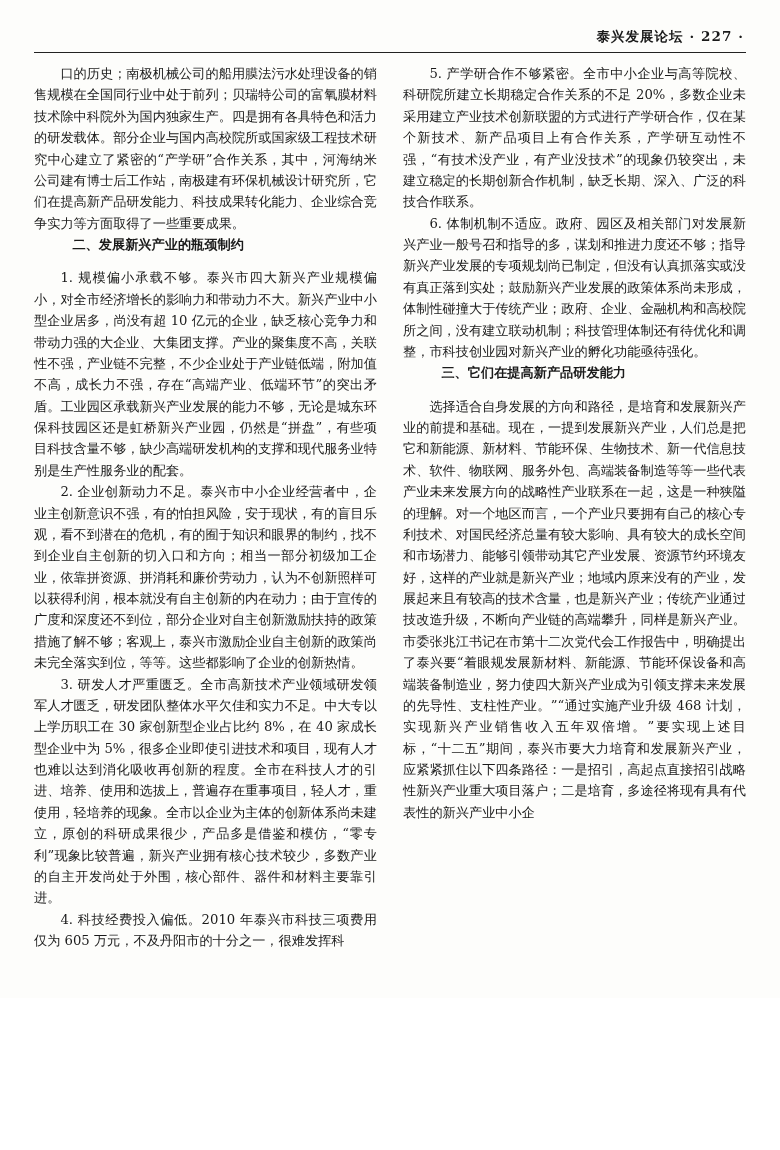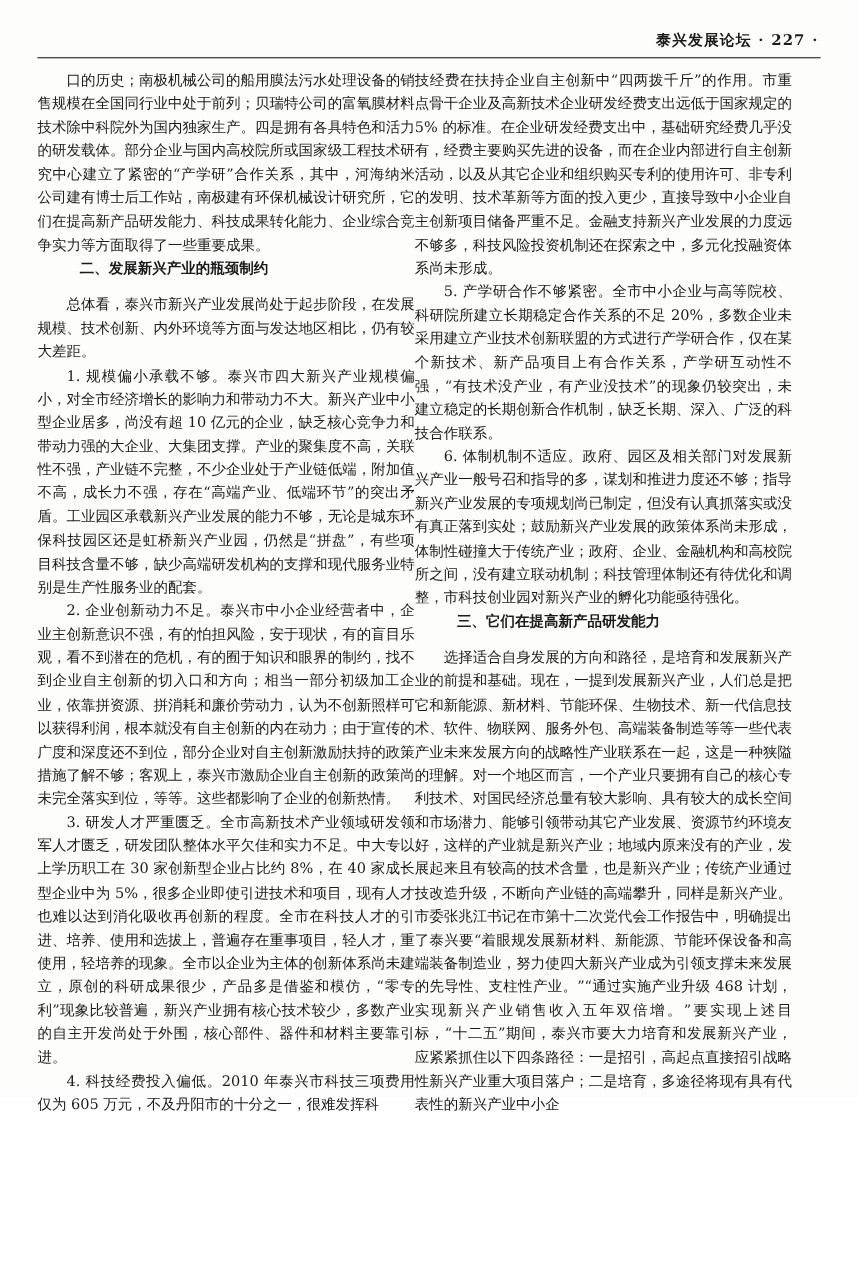--- a/index.html
+++ b/index.html
@@ -41,20 +41,21 @@
   .header .tail {
     margin-left: 6px;
   }
   .rule {
     border: none;
     border-top: 1.1px solid #222;
     margin: 0 0 10px 0;
   }
   .columns {
     display: flex;
+    gap: 26px;
     height: 1038px;
   }
   .col {
     width: 343px;
     font-size: 13.2px;
     line-height: 1.62;
     text-align: justify;
     text-justify: inter-ideograph;
   }
   p {
@@ -86,28 +87,26 @@
     <span class="pageno">227</span>
     <span class="tail">·</span>
   </div>
 
   <hr class="rule">
 
   <div class="columns">
     <div class="col" id="col-left">
         <p>口的历史；南极机械公司的船用膜法污水处理设备的销售规模在全国同行业中处于前列；贝瑞特公司的富氧膜材料技术除中科院外为国内独家生产。四是拥有各具特色和活力的研发载体。部分企业与国内高校院所或国家级工程技术研究中心建立了紧密的“产学研”合作关系，其中，河海纳米公司建有博士后工作站，南极建有环保机械设计研究所，它们在提高新产品研发能力、科技成果转化能力、企业综合竞争实力等方面取得了一些重要成果。</p>
         <h2 class="section">二、发展新兴产业的瓶颈制约</h2>
-        <p>总体看，泰兴市新兴产业发展尚处于起步阶段，在发展规模、技术创新、内外环境等方面与发达地区相比，仍有较大差距。</p>
         <p>1. 规模偏小承载不够。泰兴市四大新兴产业规模偏小，对全市经济增长的影响力和带动力不大。新兴产业中小型企业居多，尚没有超 10 亿元的企业，缺乏核心竞争力和带动力强的大企业、大集团支撑。产业的聚集度不高，关联性不强，产业链不完整，不少企业处于产业链低端，附加值不高，成长力不强，存在“高端产业、低端环节”的突出矛盾。工业园区承载新兴产业发展的能力不够，无论是城东环保科技园区还是虹桥新兴产业园，仍然是“拼盘”，有些项目科技含量不够，缺少高端研发机构的支撑和现代服务业特别是生产性服务业的配套。</p>
         <p>2. 企业创新动力不足。泰兴市中小企业经营者中，企业主创新意识不强，有的怕担风险，安于现状，有的盲目乐观，看不到潜在的危机，有的囿于知识和眼界的制约，找不到企业自主创新的切入口和方向；相当一部分初级加工企业，依靠拼资源、拼消耗和廉价劳动力，认为不创新照样可以获得利润，根本就没有自主创新的内在动力；由于宣传的广度和深度还不到位，部分企业对自主创新激励扶持的政策措施了解不够；客观上，泰兴市激励企业自主创新的政策尚未完全落实到位，等等。这些都影响了企业的创新热情。</p>
         <p>3. 研发人才严重匮乏。全市高新技术产业领域研发领军人才匮乏，研发团队整体水平欠佳和实力不足。中大专以上学历职工在 30 家创新型企业占比约 8%，在 40 家成长型企业中为 5%，很多企业即使引进技术和项目，现有人才也难以达到消化吸收再创新的程度。全市在科技人才的引进、培养、使用和选拔上，普遍存在重事项目，轻人才，重使用，轻培养的现象。全市以企业为主体的创新体系尚未建立，原创的科研成果很少，产品多是借鉴和模仿，“零专利”现象比较普遍，新兴产业拥有核心技术较少，多数产业的自主开发尚处于外围，核心部件、器件和材料主要靠引进。</p>
         <p>4. 科技经费投入偏低。2010 年泰兴市科技三项费用仅为 605 万元，不及丹阳市的十分之一，很难发挥科</p>
       </div>
     <div class="col" id="col-right">
-        <p class="noindent">技经费在扶持企业自主创新中“四两拨千斤”的作用。市重点骨干企业及高新技术企业研发经费支出远低于国家规定的 5% 的标准。在企业研发经费支出中，基础研究经费几乎没有，经费主要购买先进的设备，而在企业内部进行自主创新活动，以及从其它企业和组织购买专利的使用许可、非专利的发明、技术革新等方面的投入更少，直接导致中小企业自主创新项目储备严重不足。金融支持新兴产业发展的力度远不够多，科技风险投资机制还在探索之中，多元化投融资体系尚未形成。</p>
         <p>5. 产学研合作不够紧密。全市中小企业与高等院校、科研院所建立长期稳定合作关系的不足 20%，多数企业未采用建立产业技术创新联盟的方式进行产学研合作，仅在某个新技术、新产品项目上有合作关系，产学研互动性不强，“有技术没产业，有产业没技术”的现象仍较突出，未建立稳定的长期创新合作机制，缺乏长期、深入、广泛的科技合作联系。</p>
         <p>6. 体制机制不适应。政府、园区及相关部门对发展新兴产业一般号召和指导的多，谋划和推进力度还不够；指导新兴产业发展的专项规划尚已制定，但没有认真抓落实或没有真正落到实处；鼓励新兴产业发展的政策体系尚未形成，体制性碰撞大于传统产业；政府、企业、金融机构和高校院所之间，没有建立联动机制；科技管理体制还有待优化和调整，市科技创业园对新兴产业的孵化功能亟待强化。</p>
         <h2 class="section">三、它们在提高新产品研发能力</h2>
         <p>选择适合自身发展的方向和路径，是培育和发展新兴产业的前提和基础。现在，一提到发展新兴产业，人们总是把它和新能源、新材料、节能环保、生物技术、新一代信息技术、软件、物联网、服务外包、高端装备制造等等一些代表产业未来发展方向的战略性产业联系在一起，这是一种狭隘的理解。对一个地区而言，一个产业只要拥有自己的核心专利技术、对国民经济总量有较大影响、具有较大的成长空间和市场潜力、能够引领带动其它产业发展、资源节约环境友好，这样的产业就是新兴产业；地域内原来没有的产业，发展起来且有较高的技术含量，也是新兴产业；传统产业通过技改造升级，不断向产业链的高端攀升，同样是新兴产业。市委张兆江书记在市第十二次党代会工作报告中，明确提出了泰兴要“着眼规发展新材料、新能源、节能环保设备和高端装备制造业，努力使四大新兴产业成为引领支撑未来发展的先导性、支柱性产业。”“通过实施产业升级 468 计划，实现新兴产业销售收入五年双倍增。”要实现上述目标，“十二五”期间，泰兴市要大力培育和发展新兴产业，应紧紧抓住以下四条路径：一是招引，高起点直接招引战略性新兴产业重大项目落户；二是培育，多途径将现有具有代表性的新兴产业中小企</p>
       </div>
   </div>
 
 </div>
 
 </body></html>

